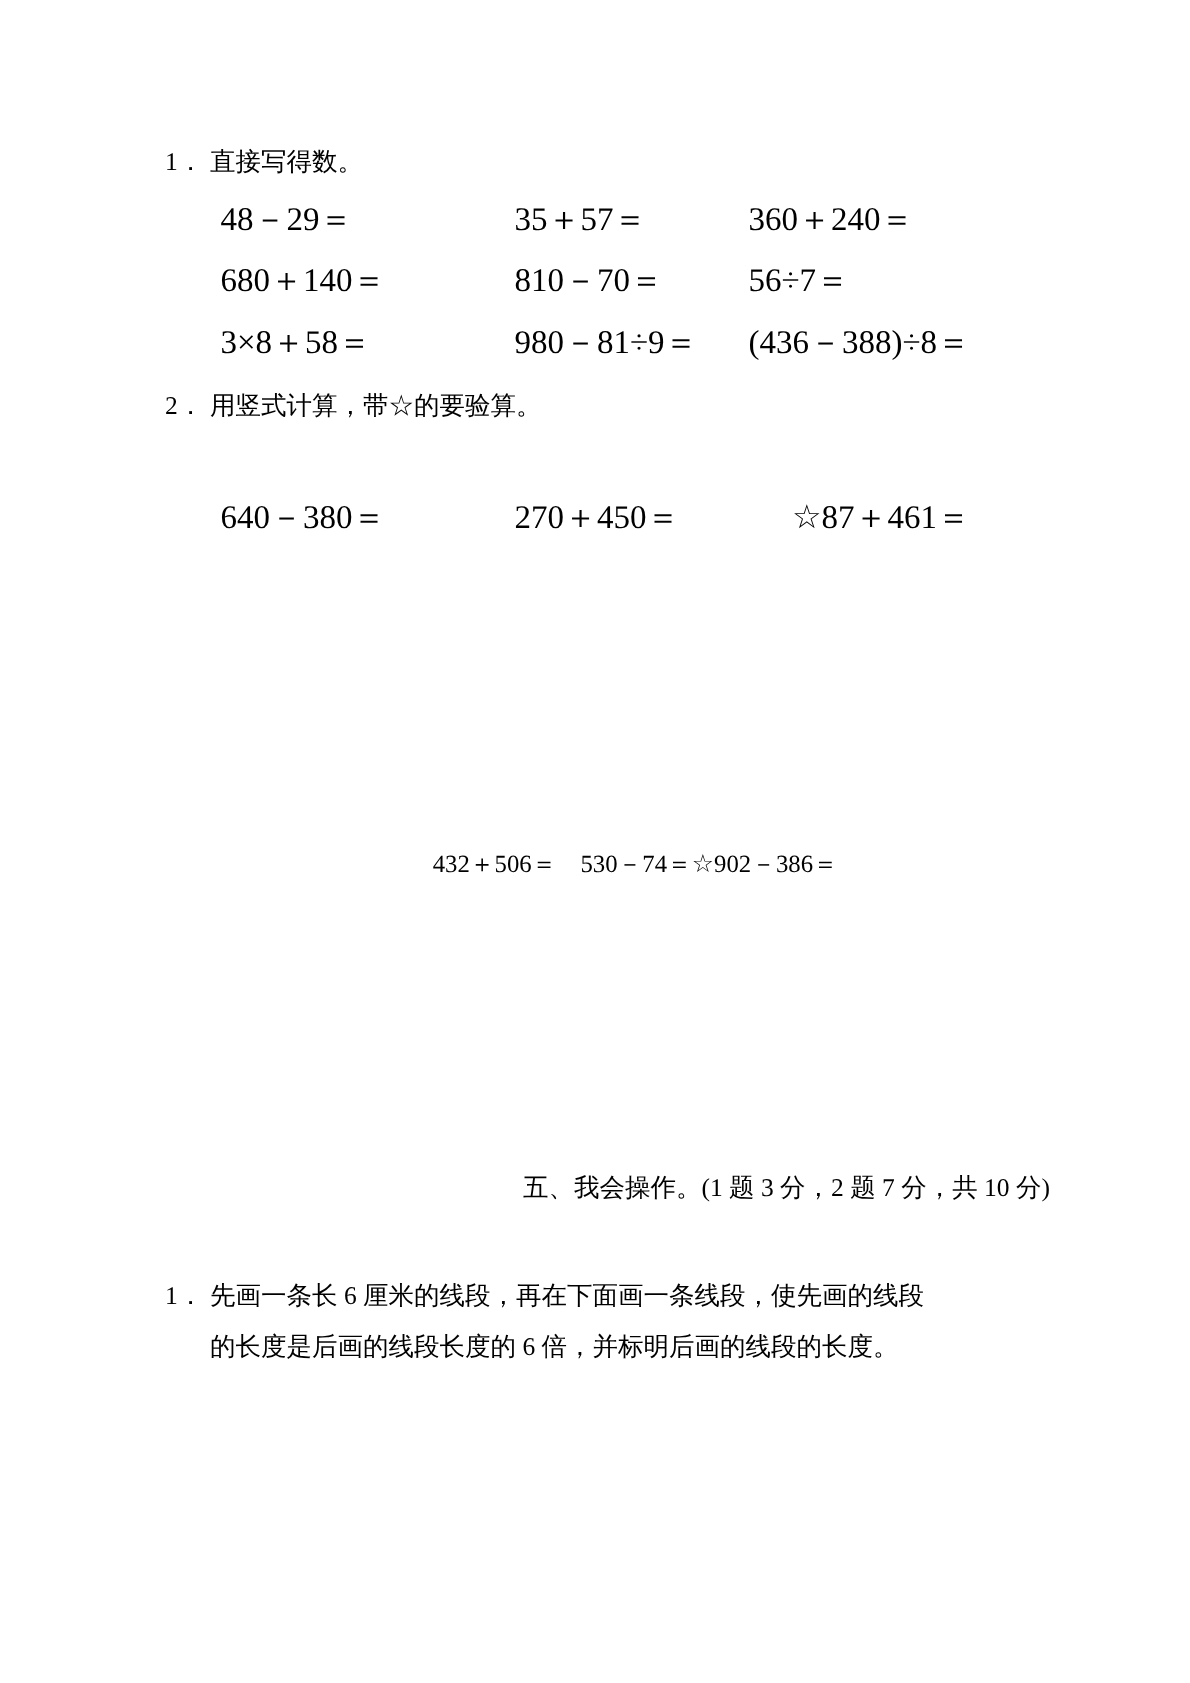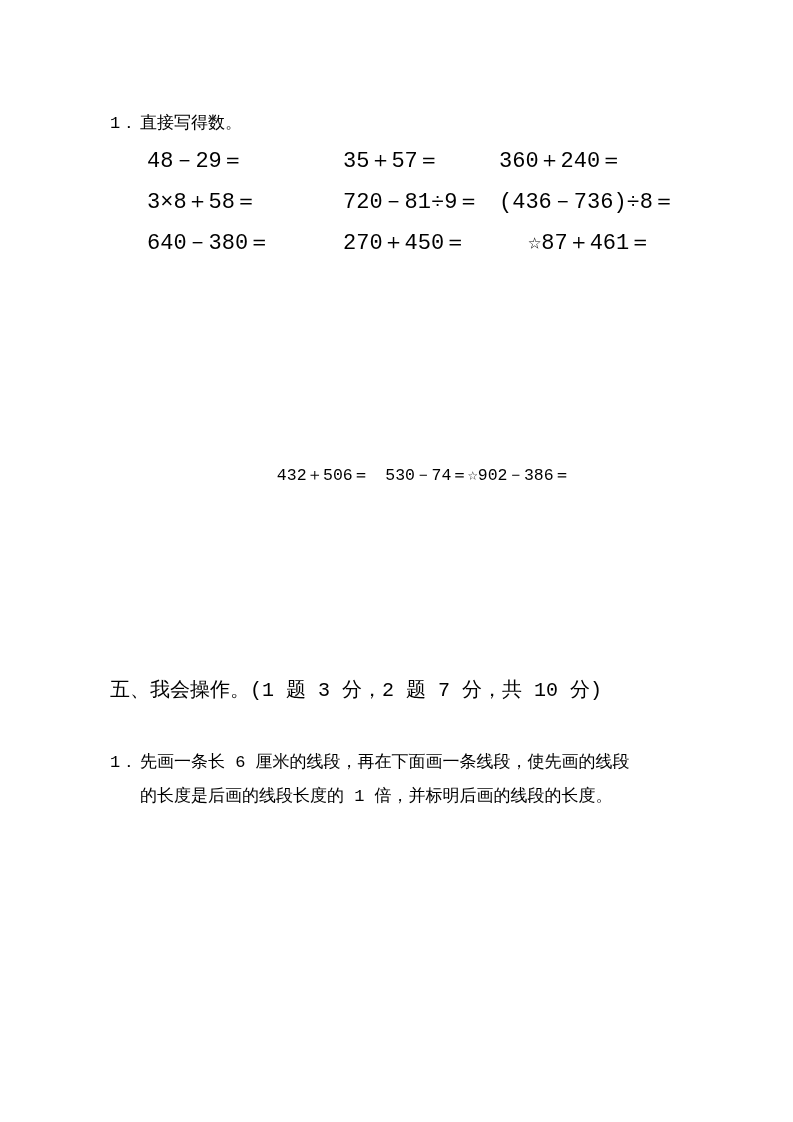--- a/index.html
+++ b/index.html
@@ -10,25 +10,24 @@
   body {
     width: 793px;
     height: 1122px;
     font-family: "Liberation Serif", serif;
     color: #000000;
     position: relative;
     overflow: hidden;
   }
   .page {
     position: absolute;
-    left: 0; top: 16px;
+    left: 0; top: 0;
     width: 793px;
     height: 929px;
     padding: 0;
-    font-family: Liberation Mono, monospace;
   }
   .content {
     position: absolute;
     left: 110px;
     top: 95px;
     width: 590px;
   }
   .q-block {
     margin-bottom: 0;
   }
@@ -52,37 +51,38 @@
   .cell {
     display: inline-block;
     vertical-align: top;
   }
   .c1 { width: 196px; padding-left: 37px; }
   .c2 { width: 156px; }
   .c3 { width: 200px; }
 
   
   .row2 .d1 { display:inline-block; width: 196px; padding-left: 37px; }
-  .row2 .d2 { display:inline-block; width: 185px; }
+  .row2 .d2 { display:inline-block; width: 185px; margin-top: 36px; }
   .row2 .d3 { display:inline-block; }
 
   .row3 { padding-left: 37px; font-size: 16.5px; white-space: nowrap; text-align: center; }
   .row3 .e1 { display:inline-block; padding-right: 16px; }
   .row3 .e2 { display:inline-block; }
   .row3 .e3 { display:inline-block; }
 
   .spacer-a { height: 190px; }
   .spacer-b { height: 190px; }
 
   .section-head {
-    font-size: 20px;
+    font-size: 17px;
     line-height: 30px;
     margin-top: 0;
     margin-bottom: 16px;
     white-space: nowrap;
+    text-align: right;
   }
   .para {
     font-size: 17px;
     line-height: 34px;
     text-indent: 0;
     margin-top: 40px;
   }
   .para .ln1 { display: block; }
   .para .ln2 { display: block; padding-left: 30px; }
   .num-inline { display: inline-block; width: 30px; }
@@ -95,41 +95,47 @@
 
     <div class="q-block">
       <div class="q-head">
         <span class="q-num">1．</span><span>直接写得数。</span>
       </div>
 
       <div class="row">
         <span class="cell c1">48－29＝</span><span class="cell c2">35＋57＝</span><span class="cell c3">360＋240＝</span>
       </div>
       <div class="row">
-        <span class="cell c1">3×8＋58＝</span><span class="cell c2">720－81÷9＝</span><span class="cell c3">(436－736)÷8＝</span>
+        <span class="cell c1">680＋140＝</span><span class="cell c2">810－70＝</span><span class="cell c3">56÷7＝</span>
+      </div>
+      <div class="row">
+        <span class="cell c1">3×8＋58＝</span><span class="cell c2">980－81÷9＝</span><span class="cell c3">(436－388)÷8＝</span>
       </div>
     </div>
 
     <div class="q-block">
+      <div class="q-head">
+        <span class="q-num">2．</span><span>用竖式计算，带☆的要验算。</span>
+      </div>
 
       <div class="row row2">
         <span class="d1">640－380＝</span><span class="d2">270＋450＝</span><span class="d3">☆87＋461＝</span>
       </div>
 
       <div class="spacer-a"></div>
 
       <div class="row3">
         <span class="e1">432＋506＝</span><span class="e2">530－74＝</span><span class="e3">☆902－386＝</span>
       </div>
 
       <div class="spacer-b"></div>
     </div>
 
     <div class="q-block">
       <div class="section-head">五、我会操作。(1 题 3 分，2 题 7 分，共 10 分)</div>
       <div class="para">
         <span class="ln1"><span class="num-inline">1．</span><span>先画一条长 6 厘米的线段，再在下面画一条线段，使先画的线段</span></span>
-        <span class="ln2">的长度是后画的线段长度的 1 倍，并标明后画的线段的长度。</span>
+        <span class="ln2">的长度是后画的线段长度的 6 倍，并标明后画的线段的长度。</span>
       </div>
     </div>
 
   </div>
 </div>
 
 </body></html>

